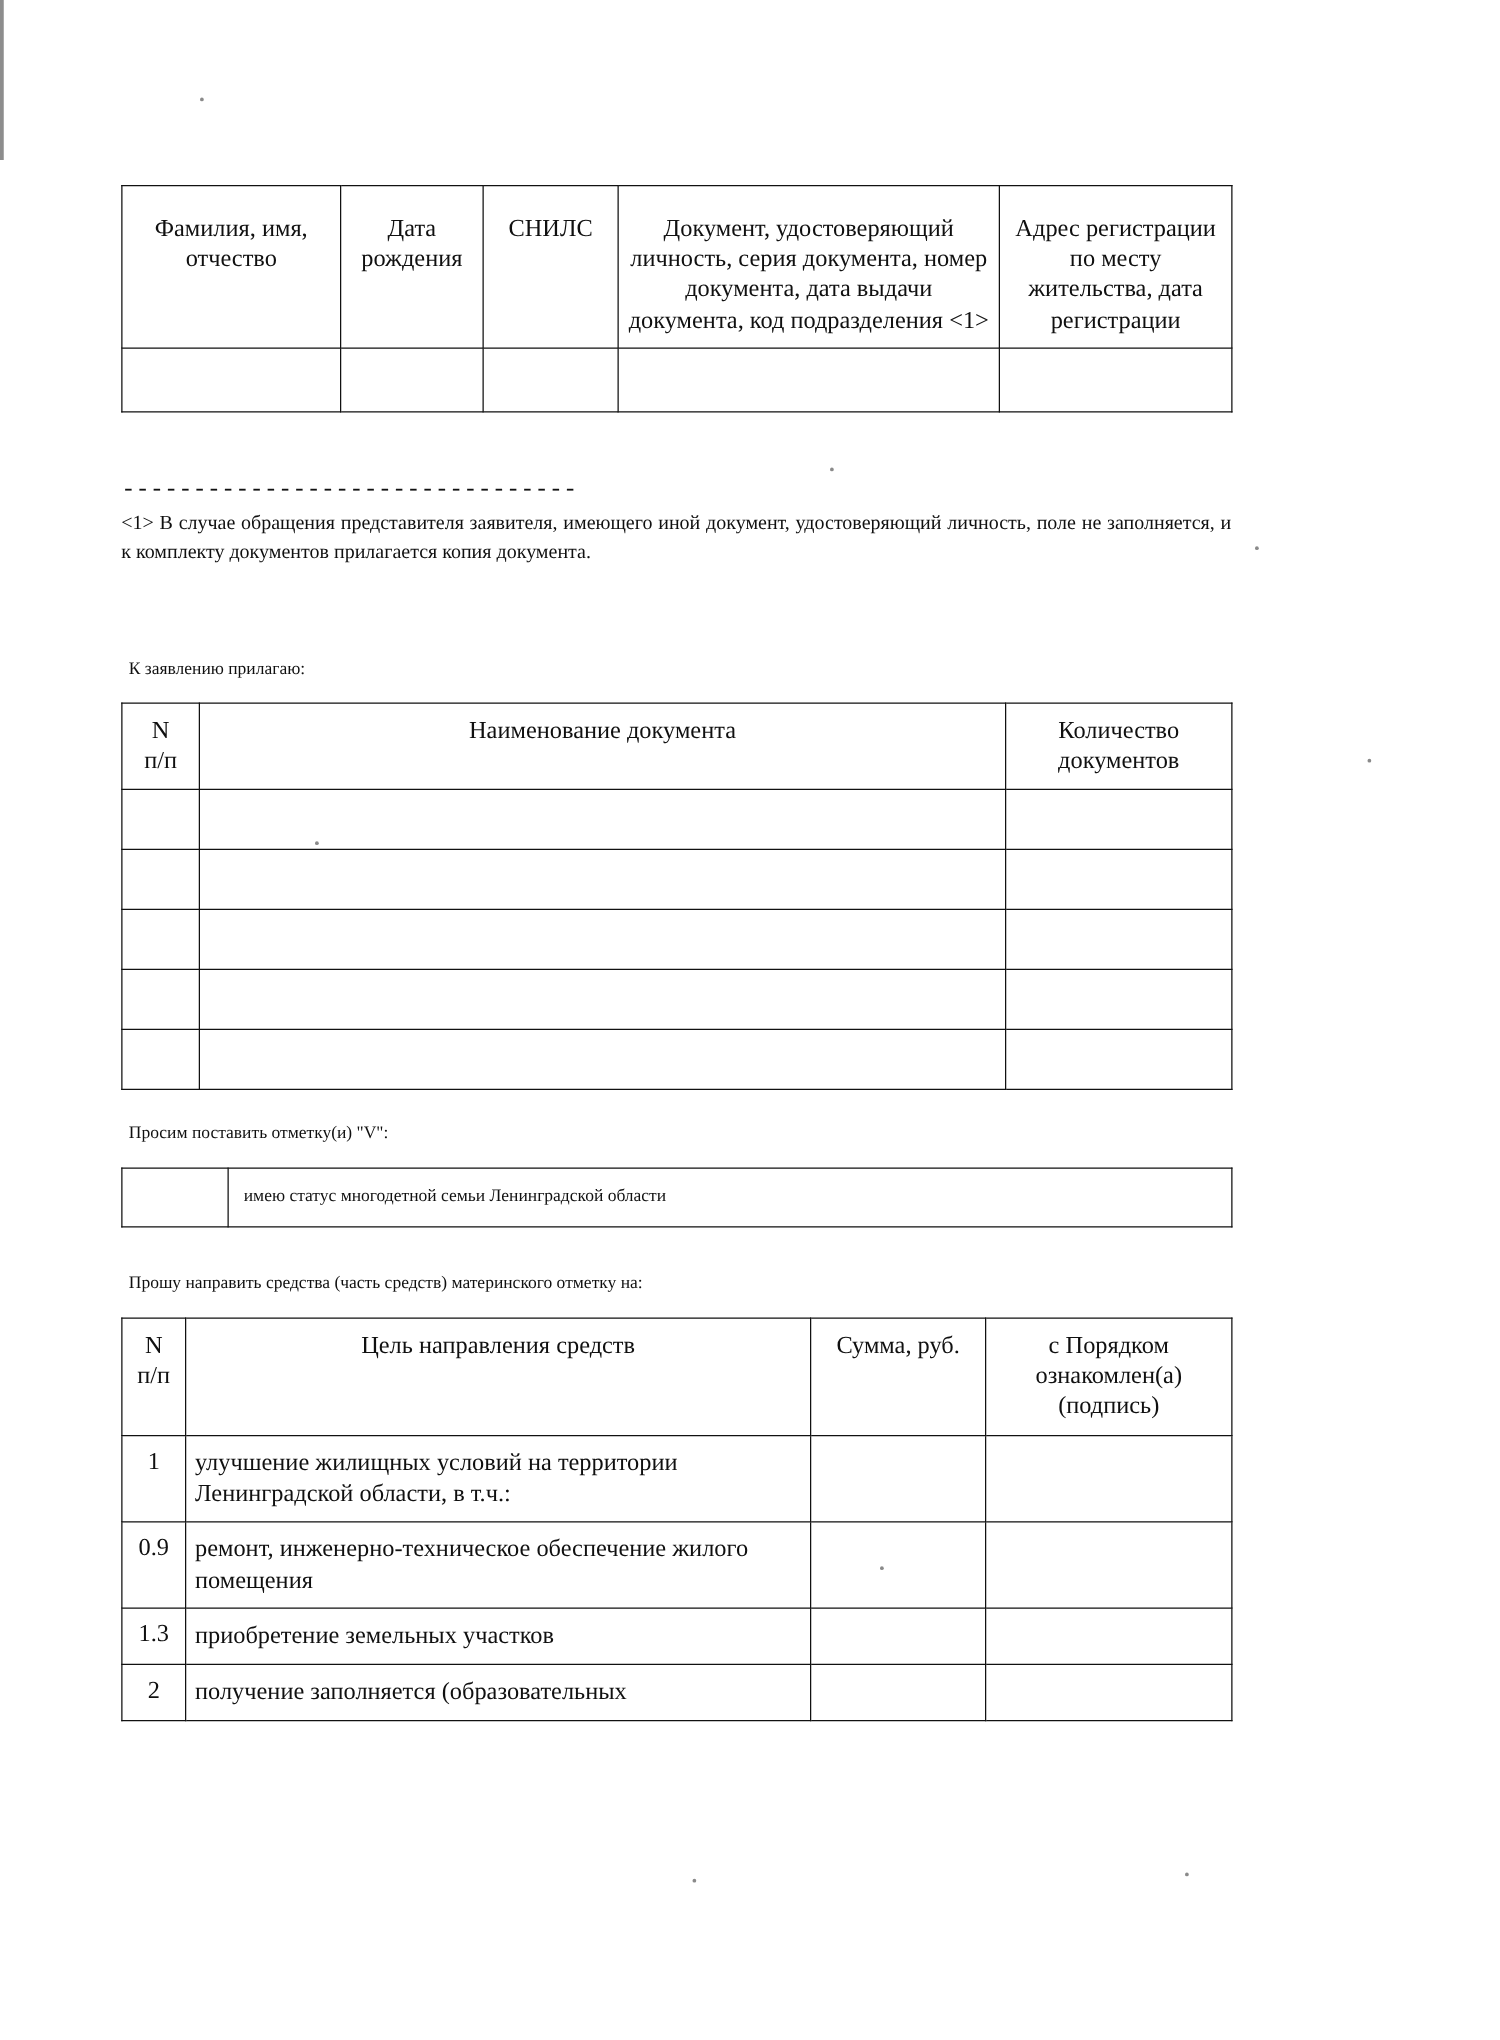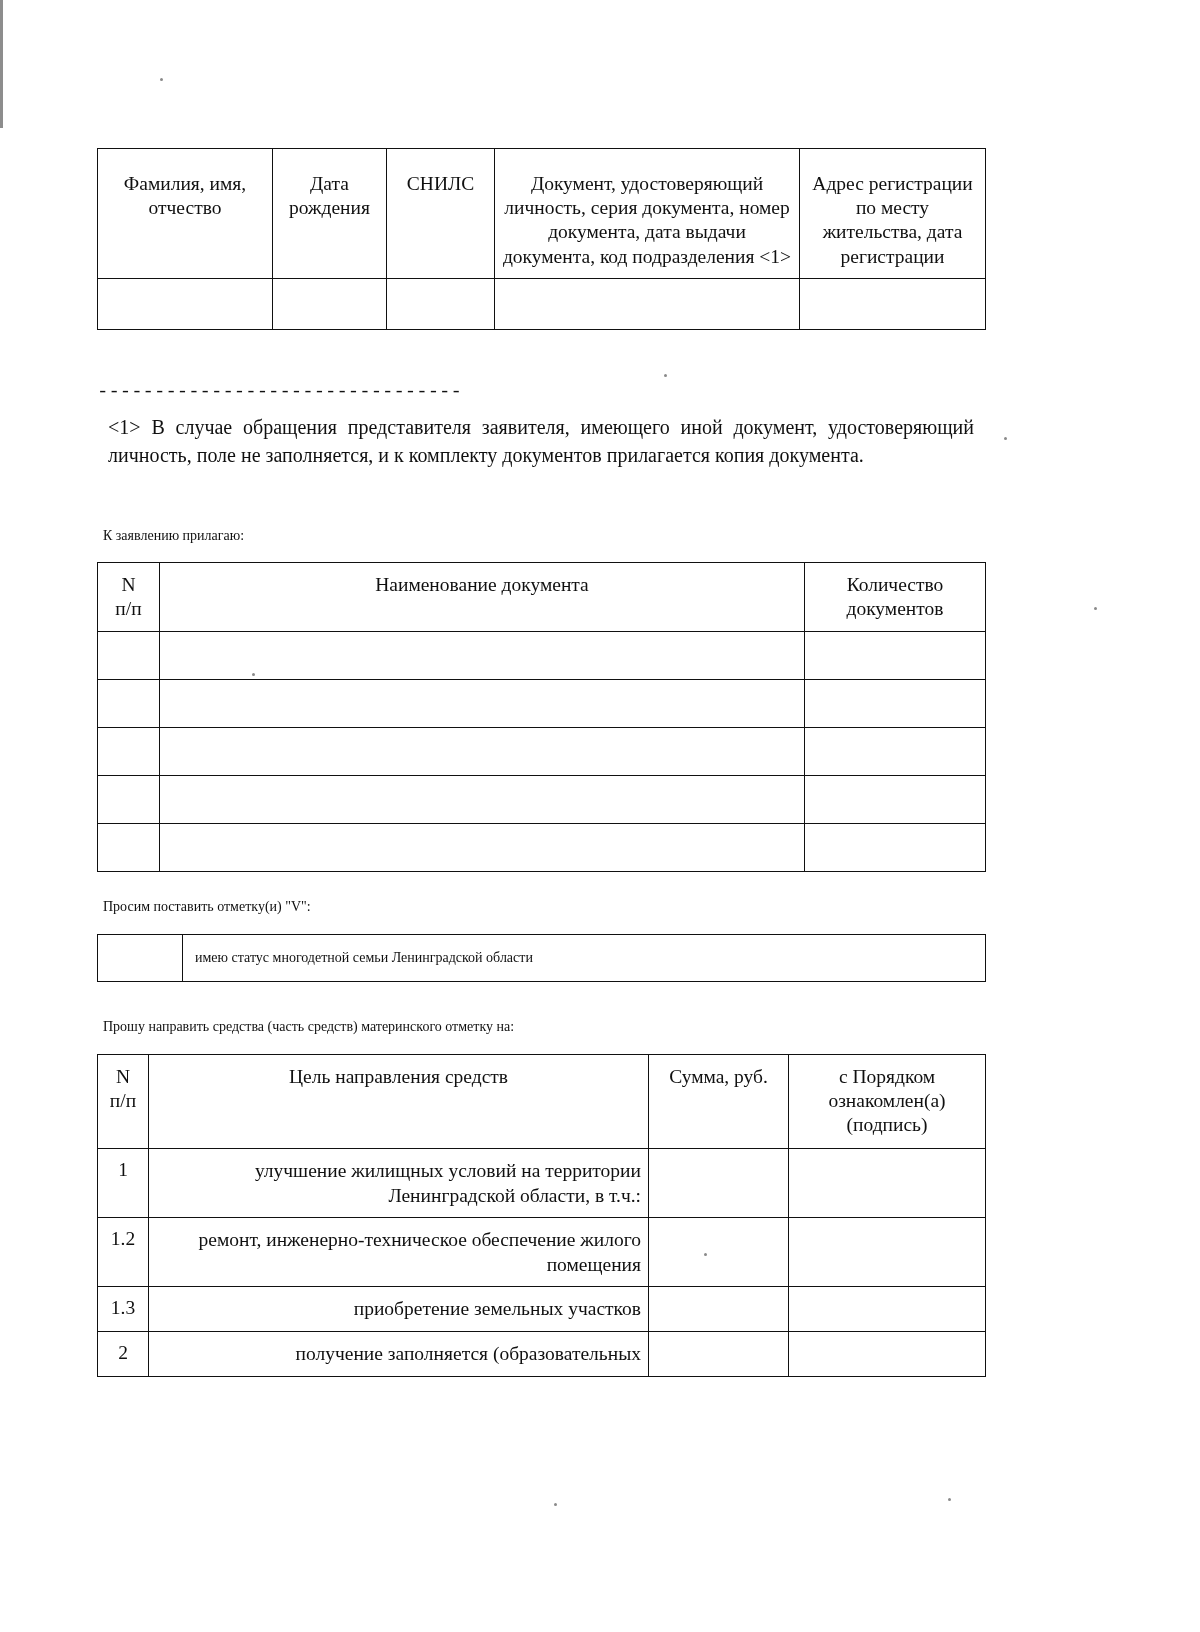--- a/index.html
+++ b/index.html
@@ -63,24 +63,24 @@
   .footnote-block { position: absolute; left: 97px; top: 383px; width: 888px; }
   .footnote-rule {
     font-size: 19px;
     letter-spacing: 0px;
     color: #111;
     line-height: 1;
     margin: 0 0 6px 0;
     font-family: "Liberation Mono", "DejaVu Sans Mono", monospace;
   }
   .footnote-text {
-    font-size: 20px;
+    font-size: 16px;
     line-height: 1.42;
     text-align: justify;
-    margin: 11px;
+    margin: 0;
   }
 
   
   .para {
     position: absolute;
     font-size: 14px;
     line-height: 1.3;
     white-space: nowrap;
   }
   #lbl-attach { left: 103px; top: 527px; }
@@ -103,21 +103,21 @@
   #table-status td.label-cell { font-size: 14px; padding-left: 12px; }
 
   
   #table-purposes { position: absolute; left: 97px; top: 1054px; }
   #table-purposes col.c0 { width: 51px; }
   #table-purposes col.c1 { width: 500px; }
   #table-purposes col.c2 { width: 140px; }
   #table-purposes col.c3 { width: 197px; }
   #table-purposes th { padding-top: 10px; padding-bottom: 10px; }
   #table-purposes td.num { text-align: center; font-size: 19.5px; padding-top: 9px; }
-  #table-purposes td.goal { text-align: right; font-size: 19.5px; padding-top: 9px; line-height: 1.3; }
+  #table-purposes td.goal { text-align: left; font-size: 19.5px; padding-top: 9px; line-height: 1.3; }
   #table-purposes td.blank { }
   #table-purposes tr.r-two-line td { height: 54px; }
   #table-purposes tr.r-one-line td { height: 30px; }
 </style>
 </head>
 <body>
 
 <div class="scan-edge-left"></div>
 <div class="scan-speck" style="left:160px; top:78px; width:3px; height:3px;"></div>
 <div class="scan-speck" style="left:664px; top:374px; width:3px; height:3px;"></div>
@@ -251,21 +251,21 @@
     </tr>
   </thead>
   <tbody>
     <tr class="r-two-line">
       <td class="num">1</td>
       <td class="goal">улучшение жилищных условий на территории Ленинградской области, в т.ч.:</td>
       <td class="blank"></td>
       <td class="blank"></td>
     </tr>
     <tr class="r-two-line">
-      <td class="num">1.2</td>
+      <td class="num">0.9</td>
       <td class="goal">ремонт, инженерно-техническое обеспечение жилого помещения</td>
       <td class="blank"></td>
       <td class="blank"></td>
     </tr>
     <tr class="r-one-line">
       <td class="num">1.3</td>
       <td class="goal">приобретение земельных участков</td>
       <td class="blank"></td>
       <td class="blank"></td>
     </tr>

